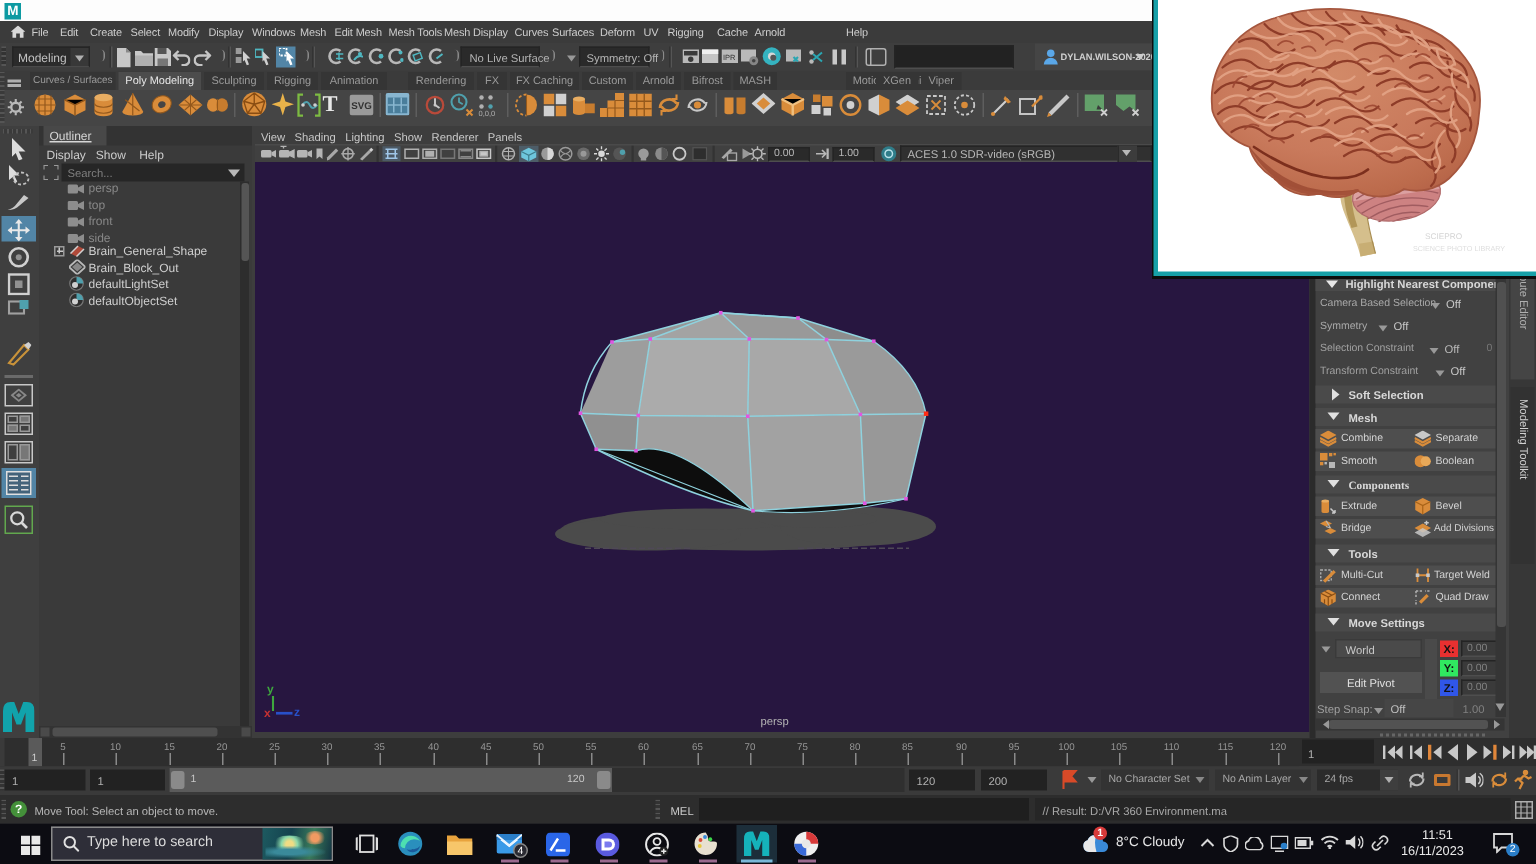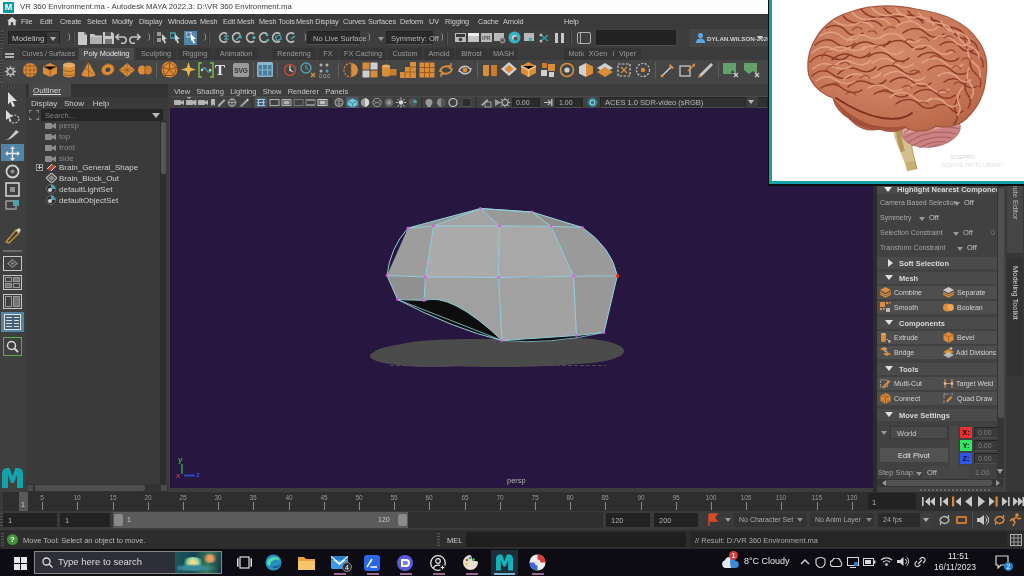--- a/index.html
+++ b/index.html
@@ -14,21 +14,20 @@
 .tab { position:absolute; top:48px; height:12px; font-size:7.3px; color:#9a9a9a; background:#353535; text-align:center; line-height:12px; }
 .chev { position:absolute; width:5px; height:9px; top:33px; }
 .chev:before { content:""; position:absolute; left:0; top:0; width:4px; height:8px; border-right:1.5px solid #8a8a8a; transform:skewX(0deg); border-radius:0 3px 3px 0; }
 </style>
 </head>
 <body>
 <div id="root">
 
 <div class="abs" style="left:0;top:0;width:1024px;height:14px;background:#fdfdfd;"></div>
 <div class="abs" style="left:3px;top:2px;width:11px;height:11px;background:#0d9aa2;color:#fff;font-size:9px;font-weight:bold;text-align:center;line-height:11px;">M</div>
-<div class="abs txt" style="left:20px;top:2px;font-size:7.8px;color:#3c3c3c;">VR 360 Environment.ma - Autodesk MAYA 2022.3: D:\VR 360 Environment.ma</div>
 
 <div class="abs" style="left:0;top:14px;width:1024px;height:15px;background:#3b3b3b;"></div>
 <div id="mainmenu">
 <svg class="abs" style="left:7px;top:17px;" width="10" height="9" viewBox="0 0 12 11">
         <path d="M6 0 L12 5 L10.5 5 L10.5 10 L7.5 10 L7.5 6.5 L4.5 6.5 L4.5 10 L1.5 10 L1.5 5 L0 5 Z" fill="#d8d8d8"></path>
       </svg>
 <span class="abs txt mi" style="left:21px;">File</span>
       <span class="abs txt mi" style="left:40px;">Edit</span>
       <span class="abs txt mi" style="left:60px;">Create</span>
       <span class="abs txt mi" style="left:87px;">Select</span>
@@ -717,21 +716,21 @@
       </div>
 <div class="abs tkb" style="left:940px;top:301px;">
         <svg width="11" height="11" viewBox="0 0 11 11">
           <circle cx="4" cy="5.5" r="4" fill="#d98c3a"></circle>
           <circle cx="7.5" cy="5.5" r="3.4" fill="#e8a858"></circle>
         </svg>
         <span>Boolean</span>
       </div>
 <div class="abs" style="left:877px;top:317px;width:126px;height:12px;background:#4a4a4a;"></div>
 <div class="abs" style="left:885px;top:320px;width:0;height:0;border:4px solid transparent;border-top:5px solid #e0e0e0;"></div>
-<div class="abs txt" style="left:899px;top:319px;font-size:7.5px;color:#d8d8d8;font-weight:bold;">Components</div>
+<div class="abs txt" style="left:899px;top:319px;font-size:7.5px;color:#d8d8d8;font-weight:bold;font-family:Liberation Serif, serif;">Components</div>
 <div class="abs tkb" style="left:877px;top:331px;">
         <svg width="11" height="11" viewBox="0 0 11 11">
           <path d="M1 2 h5 v7 a2.5 1 0 0 1 -5 0z" fill="#d98c3a"></path>
           <ellipse cx="3.5" cy="2" rx="2.5" ry="1" fill="#e8ad62"></ellipse>
           <path d="M7 7 l3 3 M10 10 l-2 0 M10 10 l0 -2" stroke="#c8c8c8" stroke-width="1"></path>
         </svg>
         <span>Extrude</span>
       </div>
 <div class="abs tkb" style="left:940px;top:331px;">
         <svg width="11" height="11" viewBox="0 0 11 11">

